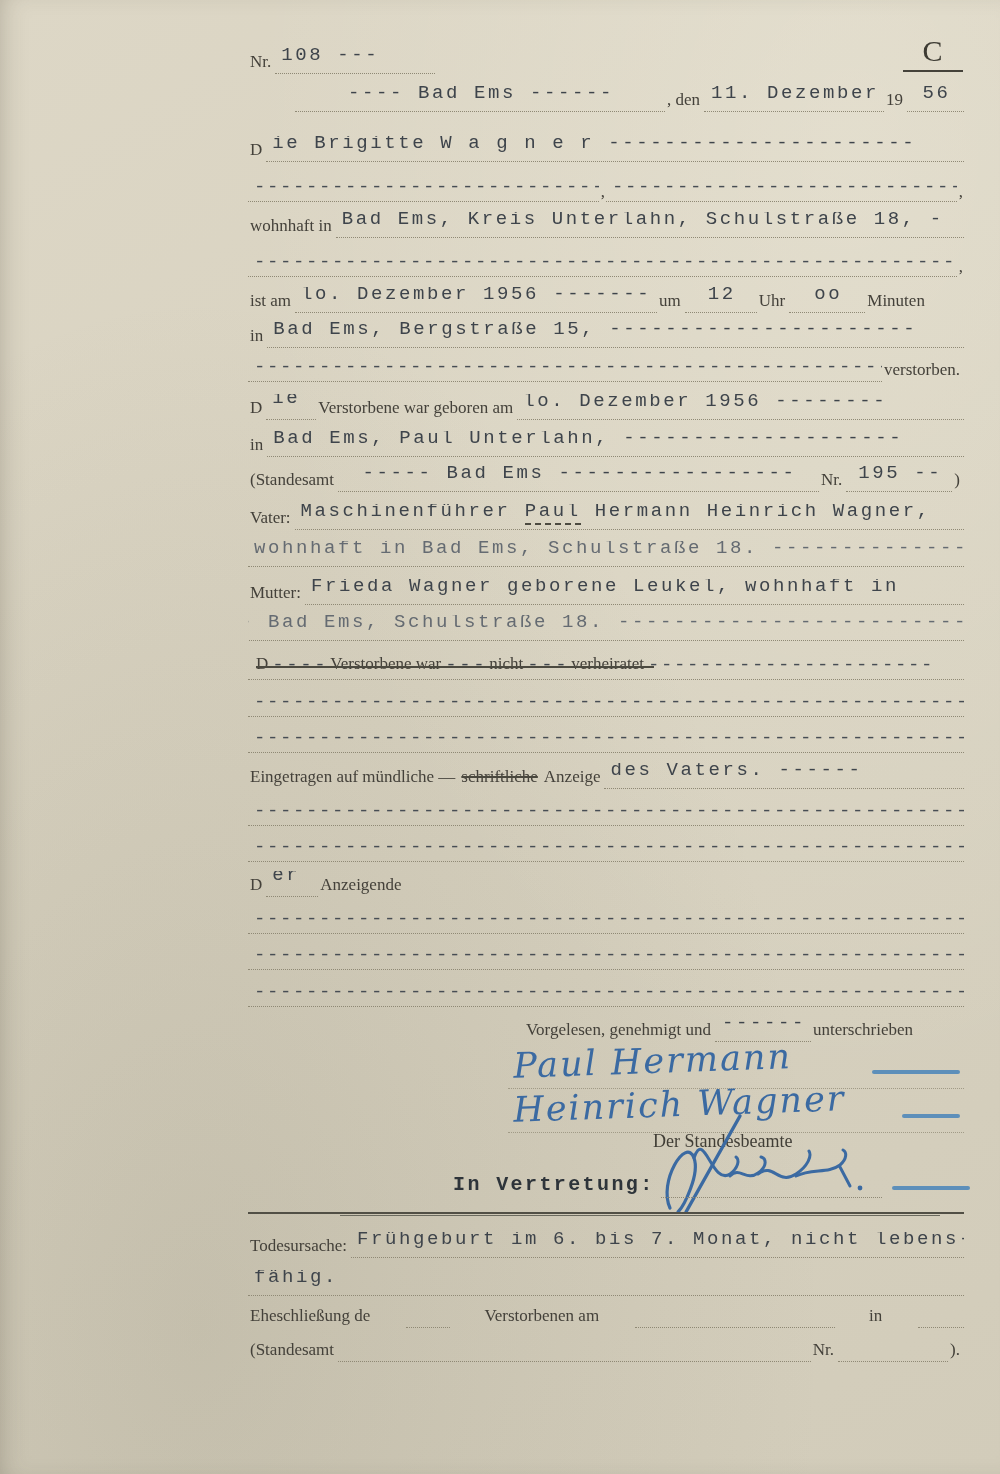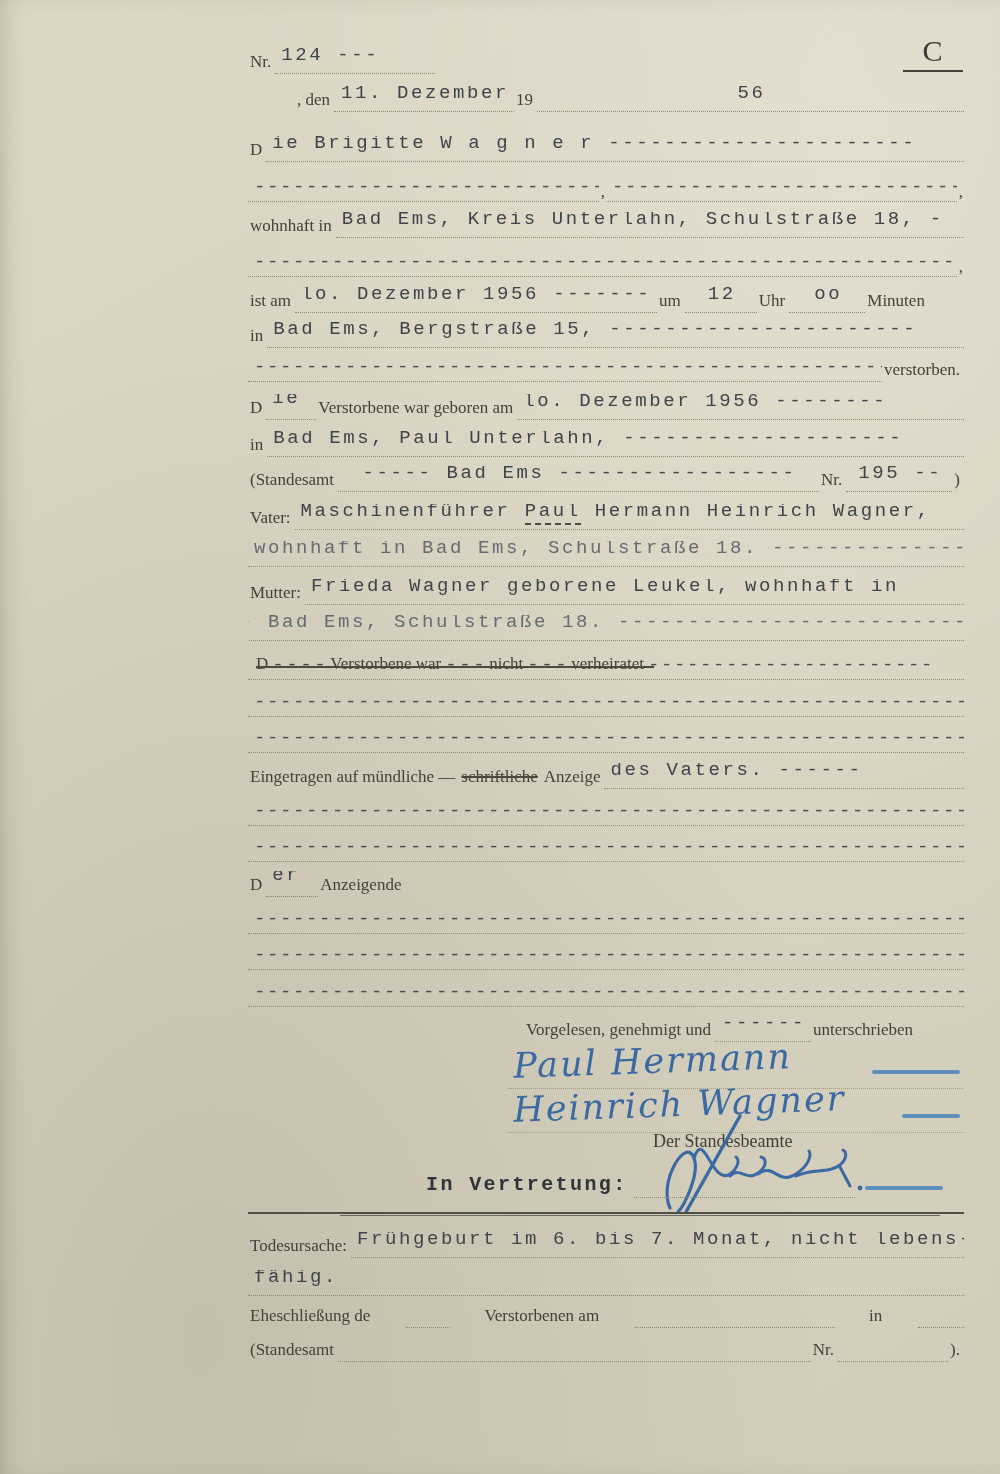--- a/index.html
+++ b/index.html
@@ -38,24 +38,25 @@
 </style>
 </head>
 <body>
 
 <div class="paper">
 
   <div class="letterC">C</div>
 
   <div class="row" style="top:48px;width:260px;">
     <span class="lbl">Nr.</span>
-    <span class="entry" style="width:150px;"><span class="typed raised">124 ---</span></span>
+    <span class="entry" style="width:150px;"><span class="typed raised">108 ---</span></span>
   </div>
 
   <div class="row" style="top:86px;left:295px;width:669px;">
+    <span class="entry ctr" style="width:360px;"><span class="typed raised">---- Bad Ems ------</span></span>
     <span class="lbl">, den</span>
     <span class="entry ctr" style="width:170px;"><span class="typed raised">11. Dezember</span></span>
     <span class="lbl">19</span>
     <span class="entry ctr grow"><span class="typed raised">56</span></span>
   </div>
 
   <div class="row" style="top:136px;">
     <span class="lbl">D</span>
     <span class="entry grow"><span class="typed raised">ie Brigitte W a g n e r ----------------------</span></span>
   </div>
@@ -205,21 +206,21 @@
   <svg class="sig-svg" viewBox="0 0 290 108">
     <path d="M42,96 C30,70 58,24 66,46 C72,62 56,94 50,100" stroke="#3b6aa2" fill="none" stroke-width="3.2" stroke-linecap="round"></path>
     <path d="M66,46 C76,16 84,74 102,62 C110,56 112,48 108,45" stroke="#3b6aa2" fill="none" stroke-width="3" stroke-linecap="round"></path>
     <path d="M102,64 C112,54 118,70 130,61 C140,54 138,46 133,45" stroke="#3b6aa2" fill="none" stroke-width="3" stroke-linecap="round"></path>
     <path d="M130,62 C146,50 150,74 168,62 C180,54 184,44 181,39" stroke="#3b6aa2" fill="none" stroke-width="3" stroke-linecap="round"></path>
     <path d="M168,64 C184,56 200,62 212,53 C219,47 219,40 215,38 M212,55 L222,74" stroke="#3b6aa2" fill="none" stroke-width="3" stroke-linecap="round"></path>
     <path d="M58,100 L112,4" stroke="#3b6aa2" fill="none" stroke-width="3.4" stroke-linecap="round"></path>
     <circle cx="232" cy="76" r="2.4" fill="#3b6aa2"></circle>
   </svg>
 
-  <div class="row" style="top:1168px;left:426px;width:521px;justify-content:center;">
+  <div class="row" style="top:1168px;left:453px;width:521px;justify-content:center;">
     <span class="vertr-lbl">In Vertretung:</span>
     <span class="entry grow" style="height:26px;"></span>
     <span class="bluedash" style="width:78px;margin-bottom:8px;"></span>
   </div>
 
   <div class="hr1"></div>
   <div class="hr1b"></div>
 
   <div class="row" style="top:1232px;">
     <span class="lbl">Todesursache:</span>

